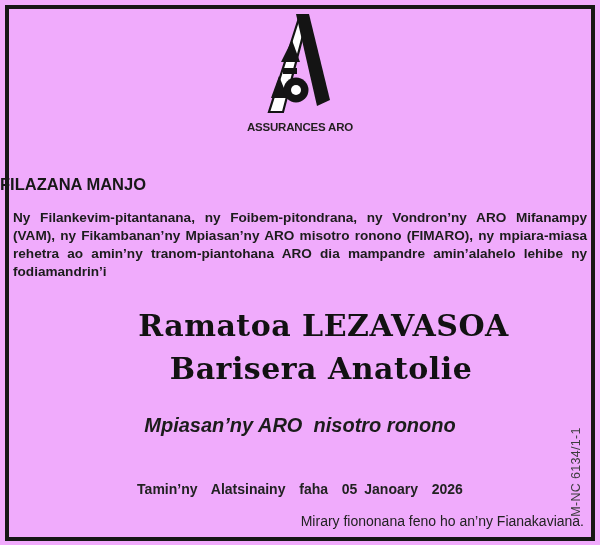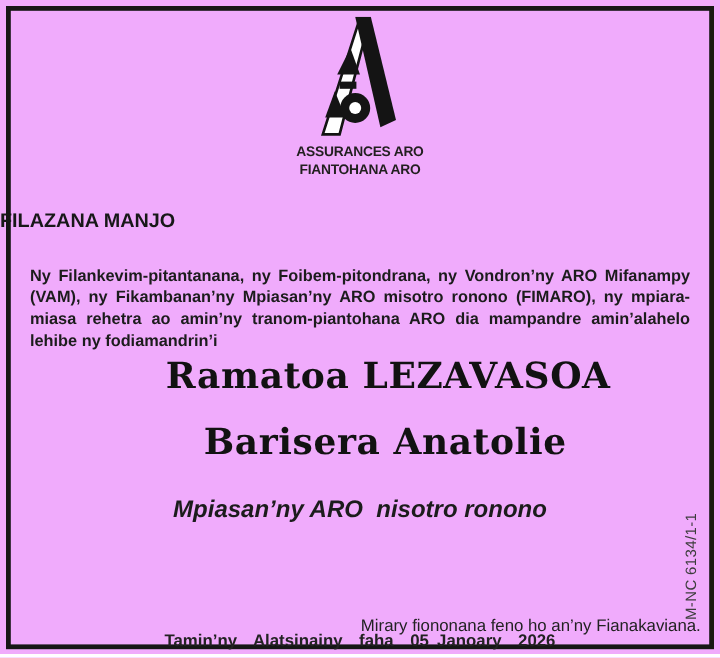--- a/index.html
+++ b/index.html
@@ -37,60 +37,59 @@
     position: absolute;
     left: 0; right: 0; top: 175px;
     margin: 0;
     font-size: 16.5px;
     font-weight: bold;
     color: #181818;
   }
   .announcement {
     position: absolute;
     left: 13px; right: 13px; top: 209px;
-    margin: 12px;
+    margin: 0;
     font-size: 13.6px;
     line-height: 18px;
     font-weight: 600;
     text-align: justify;
     text-align-last: left;
     color: #1c1c1c;
   }
   .name-line1, .name-line2 {
     position: absolute;
     left: 0; right: 0;
     text-align: center;
     font-family: "DejaVu Serif", "Liberation Serif", serif;
     font-weight: bold;
     font-size: 30px;
     letter-spacing: 0.5px;
     color: #121212;
   }
-  .name-line1 { top: 296px; padding-left: 47px; }
+  .name-line1 { top: 308px; padding-left: 47px; }
   .name-line2 { top: 351px; margin-left: 42px; }
   .role {
     position: absolute;
     left: 0; right: 0; top: 414px;
     text-align: center;
     font-size: 20px;
     font-weight: bold;
     font-style: italic;
     white-space: pre-wrap;
     color: #1c1c1c;
   }
   .date-line {
     position: absolute;
     left: 0; right: 0; top: 481px;
     text-align: center;
     font-size: 14px;
     font-weight: 600;
     word-spacing: 3px;
     white-space: pre-wrap;
     color: #222222;
-    margin-top: 44px;
   }
   .condolence {
     position: absolute;
     left: 0; right: 16px; top: 513px;
     text-align: right;
     font-size: 14px;
     font-weight: 400;
     color: #222222;
   }
   .reference {
@@ -126,21 +125,20 @@
 
       <polygon points="13,62 22,84 5,84" fill="#141414"></polygon>
 
       <circle cx="30" cy="76" r="12.5" fill="#141414"></circle>
       <circle cx="30" cy="76" r="5" fill="#ffffff"></circle>
     </svg>
   </div>
 
   <div class="company">
     <div>ASSURANCES ARO</div>
-    <div>FIANTOHANA ARO</div>
   </div>
 
   <h1 class="title">FILAZANA MANJO</h1>
 
   <p class="announcement">Ny Filankevim-pitantanana, ny Foibem-pitondrana, ny Vondron’ny ARO Mifanampy (VAM), ny Fikambanan’ny Mpiasan’ny ARO misotro ronono (FIMARO), ny mpiara-miasa rehetra ao amin’ny tranom-piantohana ARO dia mampandre amin’alahelo lehibe ny fodiamandrin’i</p>
 
   <div class="name-line1">Ramatoa LEZAVASOA</div>
   <div class="name-line2">Barisera Anatolie</div>
 
   <div class="role">Mpiasan’ny ARO  nisotro ronono</div>

